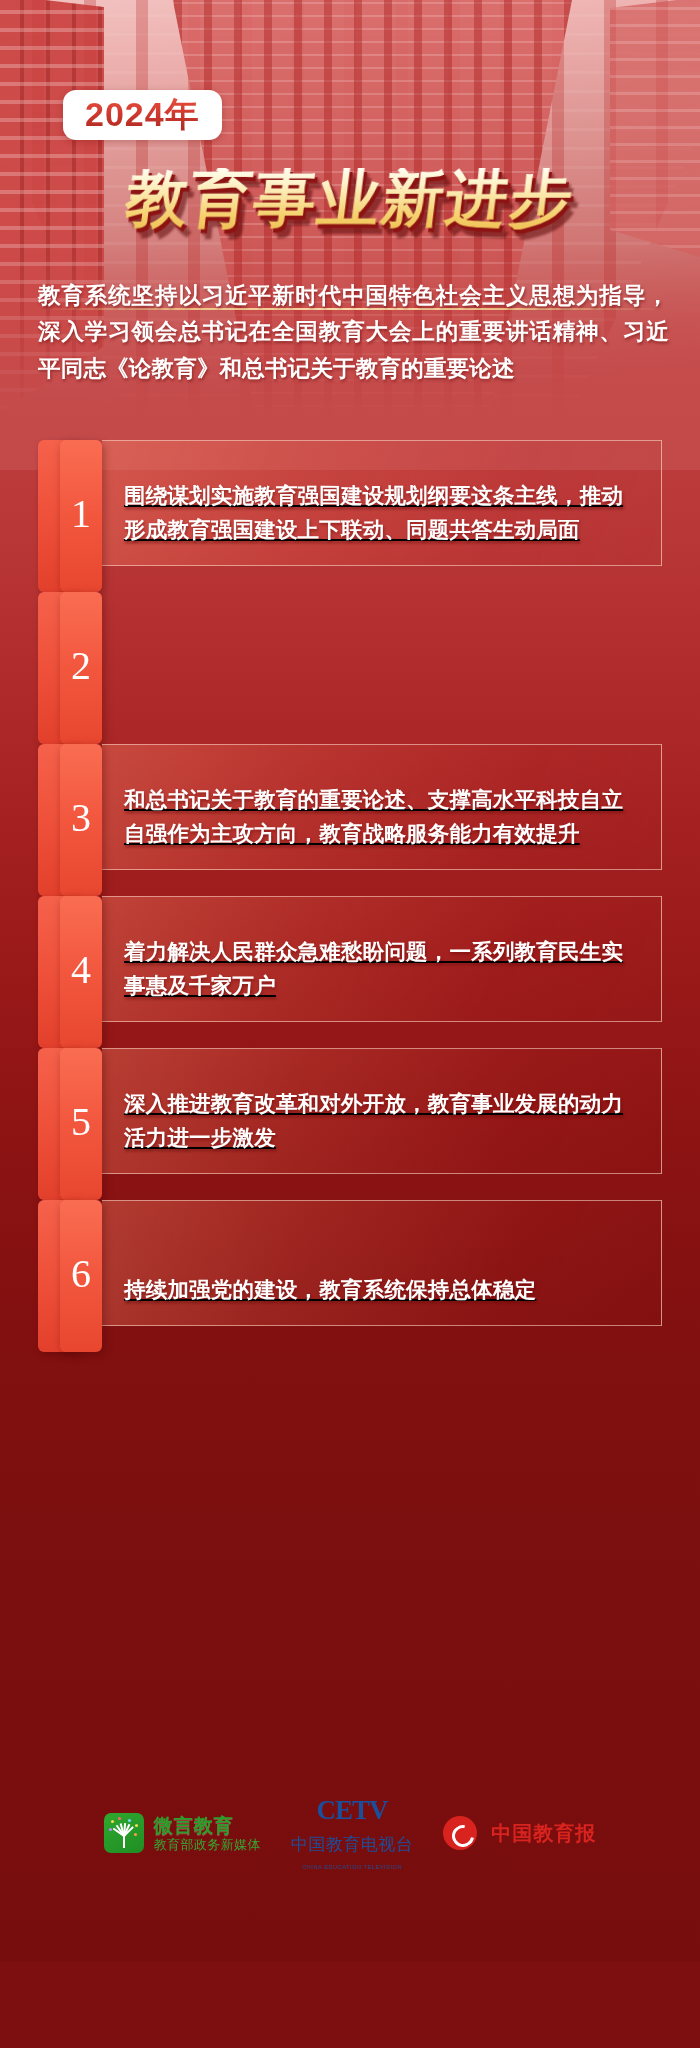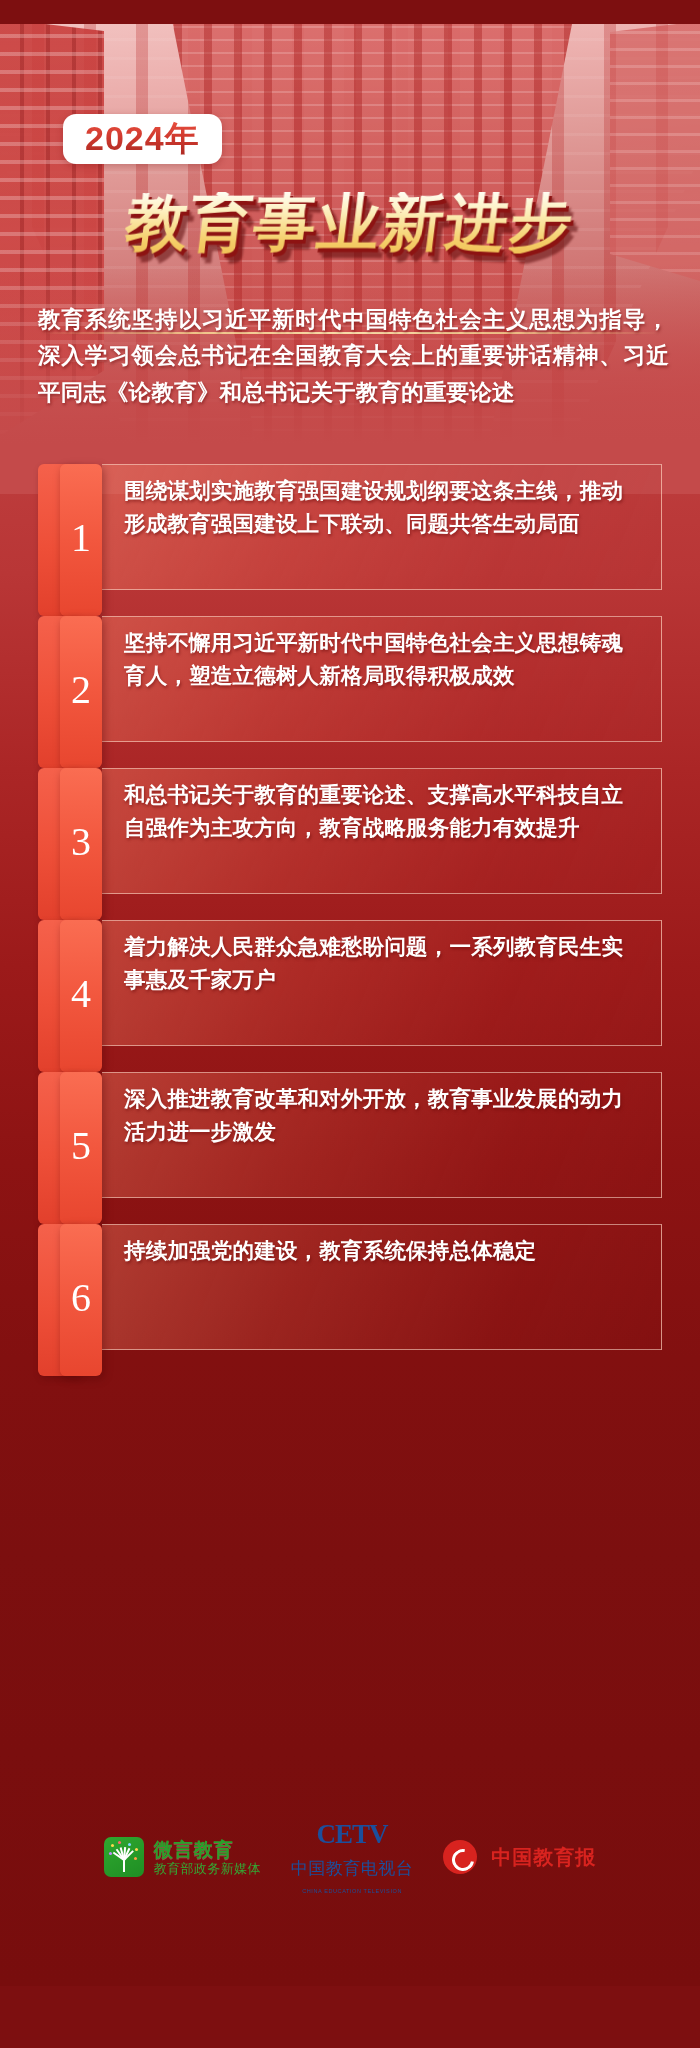--- a/index.html
+++ b/index.html
@@ -18,21 +18,20 @@
         #c24444 12%,
         #bf3f3f 20%,
         #b93636 28%,
         #ab2626 38%,
         #9c1a1a 48%,
         #8d1313 58%,
         #821010 68%,
         #7c0f0f 78%,
         #7a0e0e 88%,
         #780d0d 100%);
-    margin-top: 24px;
   }
 
   
   .hero {
     position: absolute;
     left: 0; top: 0;
     width: 700px; height: 470px;
     overflow: hidden;
   }
   .hero-sky {
@@ -230,21 +229,22 @@
     font-family: "Liberation Serif", "DejaVu Serif", serif;
   }
   .card {
     margin-left: 64px;
     flex: 1;
     border: 1px solid rgba(255,226,210,.55);
     border-left: none;
     background: linear-gradient(112deg, rgba(255,140,110,.34) 0%, rgba(236,104,82,.22) 35%, rgba(190,48,42,.10) 72%, rgba(150,24,24,.04) 100%);
     padding: 10px 20px 18px 22px;
     display: flex;
-    align-items: flex-start;
+    align-items: flex-end;
+    text-decoration: underline;
   }
   .card p {
     font-size: 21.5px;
     font-weight: bold;
     line-height: 1.55;
     color: #ffffff;
     letter-spacing: .2px;
     text-shadow: 1px 2px 3px rgba(104,10,10,.55);
   }
 
@@ -354,23 +354,20 @@
       </div>
       <div class="card">
         <p>围绕谋划实施教育强国建设规划纲要这条主线，推动形成教育强国建设上下联动、同题共答生动局面</p>
       </div>
     </div>
 
     <div class="item">
       <div class="num-tab-back"></div>
       <div class="num-tab">
         <div class="num">2</div>
-      </div>
-      <div class="card">
-        <p>坚持不懈用习近平新时代中国特色社会主义思想铸魂育人，塑造立德树人新格局取得积极成效</p>
       </div>
     </div>
 
     <div class="item">
       <div class="num-tab-back"></div>
       <div class="num-tab">
         <div class="num">3</div>
       </div>
       <div class="card">
         <p>和总书记关于教育的重要论述、支撑高水平科技自立自强作为主攻方向，教育战略服务能力有效提升</p>

